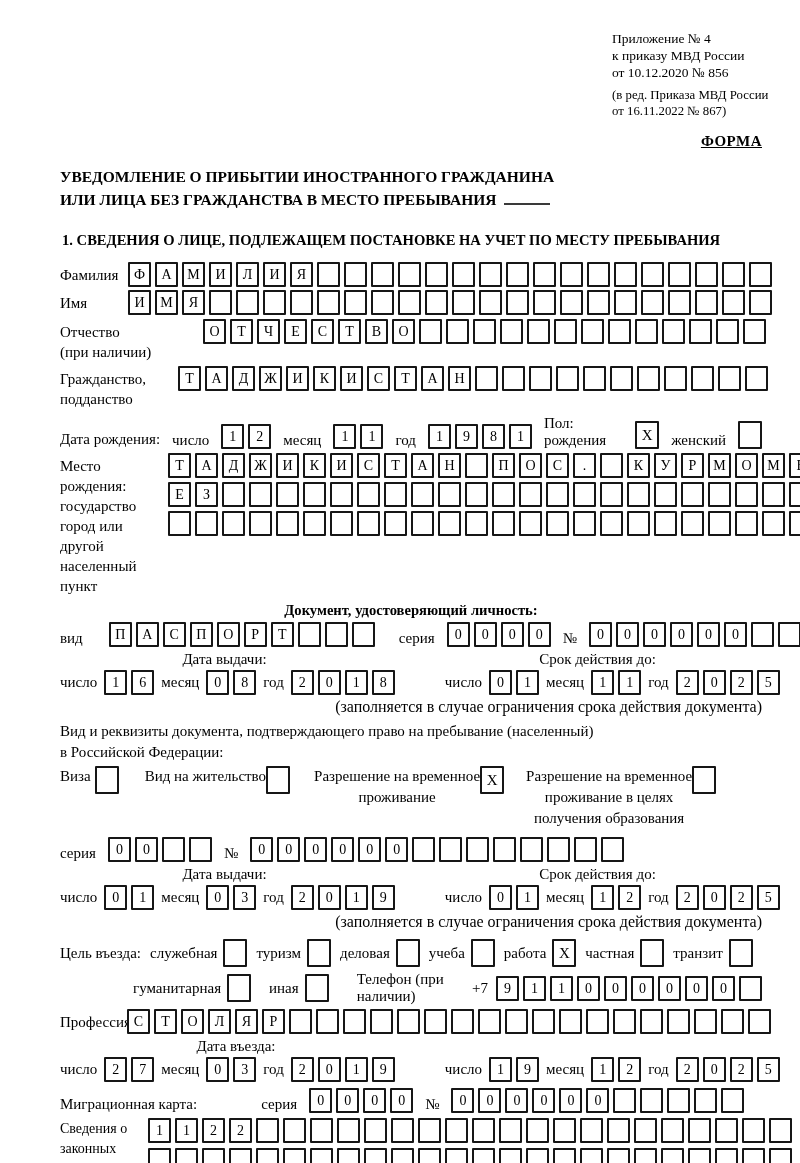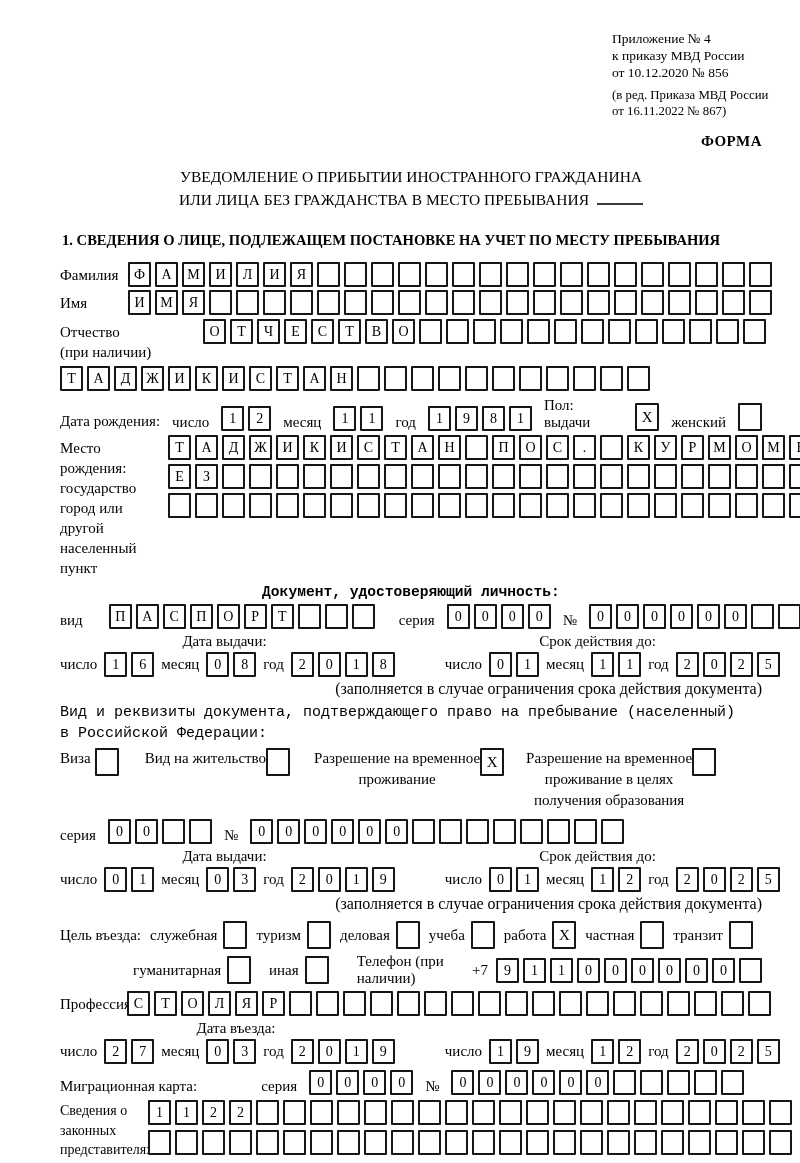--- a/index.html
+++ b/index.html
@@ -6,22 +6,22 @@
   .page{
     width:800px;height:1163px;box-sizing:border-box;
     margin:0 auto;background:#ffffff;color:#000;
     padding:30px 38px 0 60px;position:relative;
     font-family:"Liberation Serif","DejaVu Serif",serif;
     font-size:15px;
   }
   
   .appendix{margin-left:552px;font-size:13.5px;line-height:17px;white-space:nowrap;}
   .appendix-sub{margin-left:552px;font-size:12.8px;line-height:16px;margin-top:6px;white-space:nowrap;}
-  .forma{text-align:right;font-weight:bold;font-size:15px;margin-top:14px;letter-spacing:.5px;}
-  .title{text-align:center;font-weight:normal;font-size:15.5px;line-height:23px;margin-top:15px;}
+  .forma{text-align:right;font-weight:bold;font-size:15px;margin-top:14px;letter-spacing:.5px;text-decoration:underline;}
+  .title{font-weight:bold;font-size:15.5px;line-height:23px;margin-top:15px;}
   .uline{display:inline-block;width:46px;border-bottom:2px solid #3a3a3a;height:13px;margin-left:8px;}
   .sec-heading{font-weight:bold;font-size:14.6px;margin-top:21px;margin-left:2px;}
   
   .frow{display:flex;align-items:flex-start;margin-top:3px;}
   .mt4{margin-top:4px;} .mt6{margin-top:6px;} .mt8{margin-top:8px;}
   .lab{font-size:15px;line-height:20px;padding-top:3px;white-space:nowrap;}
   .lab2{font-size:15px;line-height:20px;padding-top:3px;}
   .lw68{width:68px;min-width:68px;} .lw143{width:143px;min-width:143px;}
   .lw118{width:118px;min-width:118px;} .lw108{width:108px;min-width:108px;}
   .lw67{width:67px;min-width:67px;}
@@ -39,21 +39,21 @@
   .inline{display:flex;align-items:flex-end;gap:12px;}
   
   .dheads{display:flex;margin-top:4px;font-size:15px;}
   .dheads .h-left{width:352px;text-align:center;}
   .dheads .h-right{width:352px;margin-left:44px;text-align:center;}
   .dpair{display:flex;margin-top:2px;align-items:center;}
   .dgrp{display:flex;align-items:center;gap:7px;}
   .dgrp.right{margin-left:50px;}
   .dgrp .glab{white-space:nowrap;}
   .note{width:100%;text-align:right;font-size:16px;margin-top:3px;}
-  .plain{font-size:15px;line-height:20px;margin-top:5px;font-family:Liberation Mono, monospace;}
+  .plain{font-size:15px;line-height:20px;margin-top:5px;}
   
   .res-opts{display:flex;align-items:flex-start;margin-top:4px;}
   .opt{display:flex;align-items:flex-start;}
   .opt-label{text-align:center;font-size:15px;line-height:21px;}
   
   .purpose{display:flex;align-items:center;margin-top:8px;flex-wrap:nowrap;}
   .pitem{display:flex;align-items:center;gap:6px;margin-left:9px;white-space:nowrap;}
   .pitem:first-child{margin-left:0;}
   
   .repr{display:flex;margin-top:5px;}
@@ -167,20 +167,24 @@
         <span class="cell"></span>
         <span class="cell"></span>
         <span class="cell"></span>
         <span class="cell"></span>
         <span class="cell"></span>
         <span class="cell"></span>
       </span>
   </div>
 
   <div class="frow mt4">
+    <span class="lab2 lw118">
+      <span>Гражданство,</span><br>
+      <span>подданство</span>
+    </span>
     <span class="cells">
         <span class="cell">Т</span>
         <span class="cell">А</span>
         <span class="cell">Д</span>
         <span class="cell">Ж</span>
         <span class="cell">И</span>
         <span class="cell">К</span>
         <span class="cell">И</span>
         <span class="cell">С</span>
         <span class="cell">Т</span>
@@ -212,21 +216,21 @@
         <span class="cell">1</span>
         <span class="cell">1</span>
       </span>
     <span class="glab">год</span>
     <span class="cells">
         <span class="cell">1</span>
         <span class="cell">9</span>
         <span class="cell">8</span>
         <span class="cell">1</span>
       </span>
-    <span class="glab">Пол: выдачи</span>
+    <span class="glab">Пол: рождения</span>
     <span class="cbox">X</span>
     <span class="glab">женский</span>
     <span class="cbox"></span>
   </div>
 
   <div class="frow mt4">
     <span class="lab2 lw108">
       <span>Место рождения:</span><br>
       <span>государство</span><br>
       <span>город или другой</span><br>

